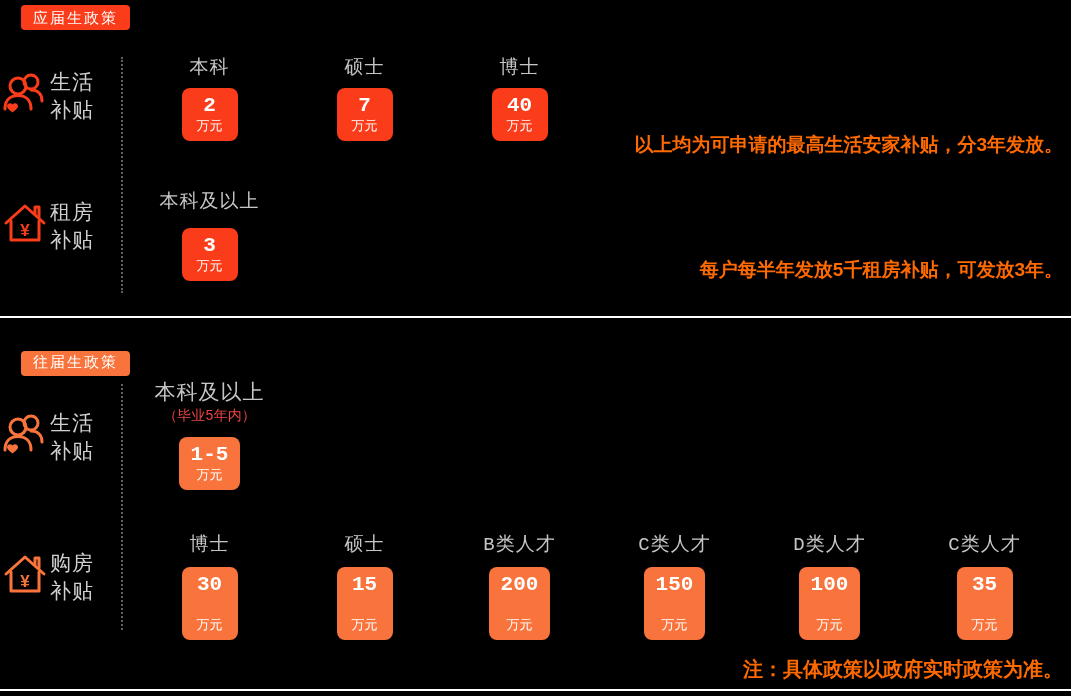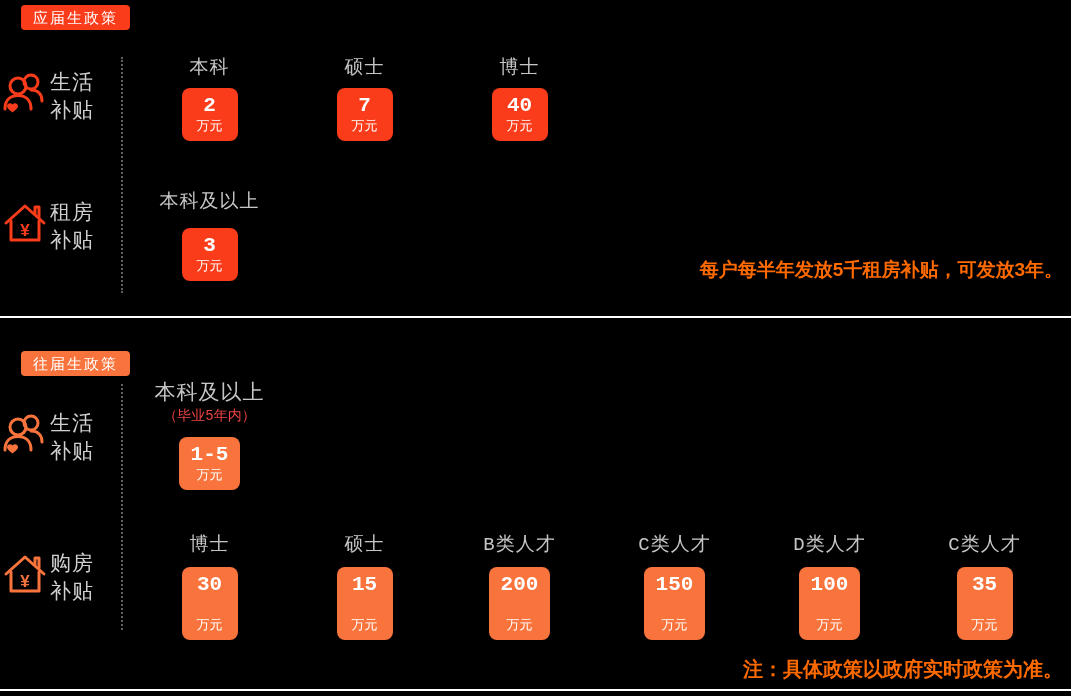--- a/index.html
+++ b/index.html
@@ -19,21 +19,21 @@
     background:var(--bg);
     font-family:"Liberation Sans","DejaVu Sans",sans-serif;
     overflow:hidden;
   }
   .tag{
     position:absolute;left:21px;
     color:#fff;font-size:15px;letter-spacing:2px;
     padding:4px 12px;border-radius:4px;line-height:17px;
   }
   .tag.s1{top:5px;background:var(--badge-red);}
-  .tag.s2{top:351px;background:var(--badge-orange);}
+  .tag.s2{top:351px;background:var(--badge-orange);font-family:Liberation Mono, monospace;}
   .cat{
     position:absolute;left:0;width:104px;
     display:flex;flex-direction:row;align-items:center;
   }
   .cat .cat-icon svg{display:block;width:50px;height:48px;}
   .cat .cat-label{margin-top:6px;font-size:21px;color:var(--label-gray);letter-spacing:1px;}
   .s1-accent{color:var(--badge-red);}
   .s2-accent{color:var(--badge-orange);}
   .dotted{position:absolute;left:121px;width:0;border-left:2px dotted var(--dotted-gray);}
   .items{position:absolute;left:132px;display:flex;font-family:Liberation Mono, monospace;}
@@ -103,20 +103,21 @@
     </div>
     <div class="item">
       <div class="hdr">博士</div>
       <div class="badge red">
         <span class="val">40</span>
         <span class="unit">万元</span>
       </div>
     </div>
   </div>
 
+  <div class="note" style="top:133px">以上均为可申请的最高生活安家补贴，分3年发放。</div>
 
   <div class="cat s1-accent" style="top:192px">
     <span class="cat-icon">
       <svg viewBox="0 0 48 48" fill="none" stroke="currentColor" stroke-width="3" stroke-linecap="round" stroke-linejoin="round">
         <path d="M5 24 L24 7 L43 24"></path>
         <path d="M34 15v-7h4v10"></path>
         <path d="M10 22v19h28V22"></path>
         <text x="24" y="37" text-anchor="middle" font-size="17" font-weight="bold" fill="currentColor" stroke="none">¥</text>
       </svg>
     </span>

